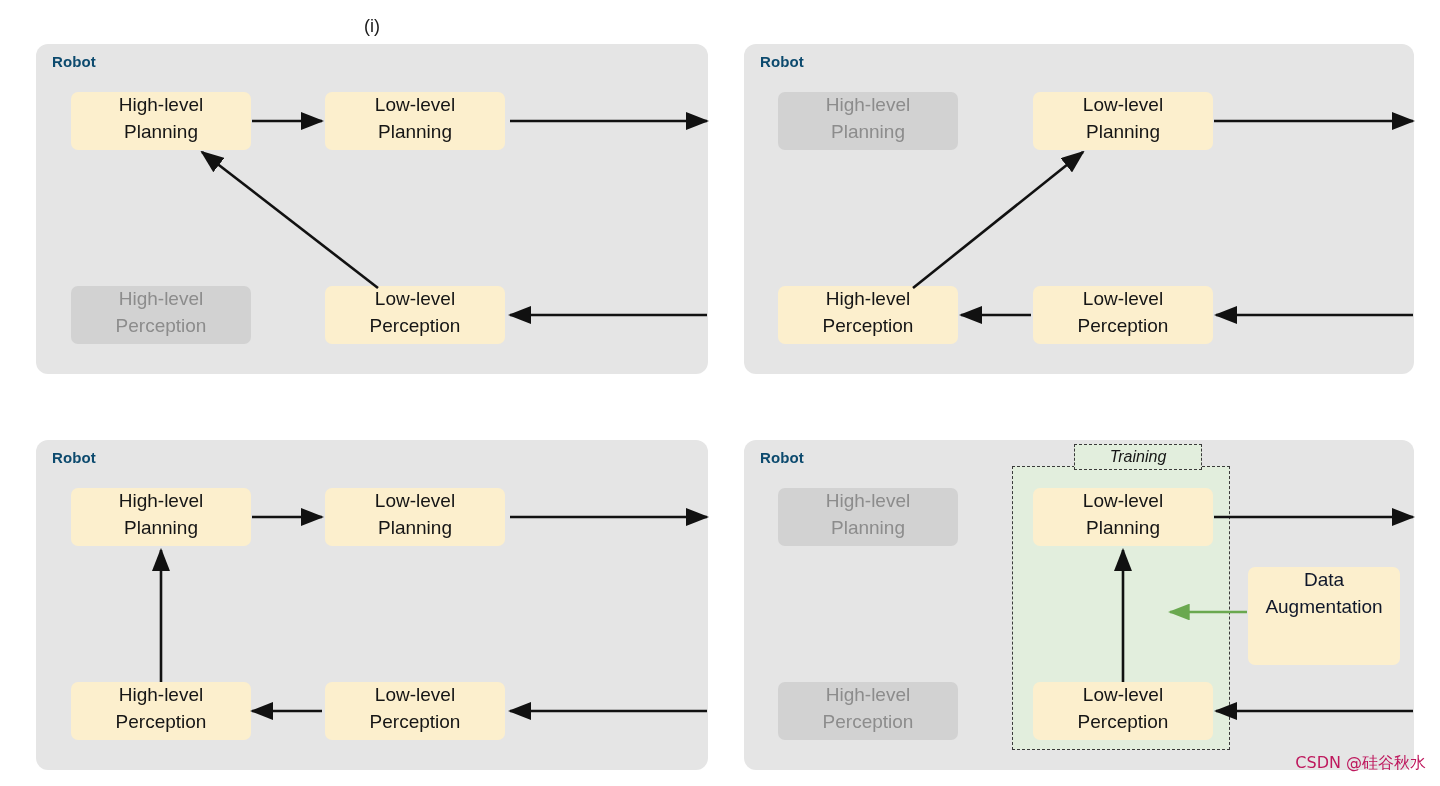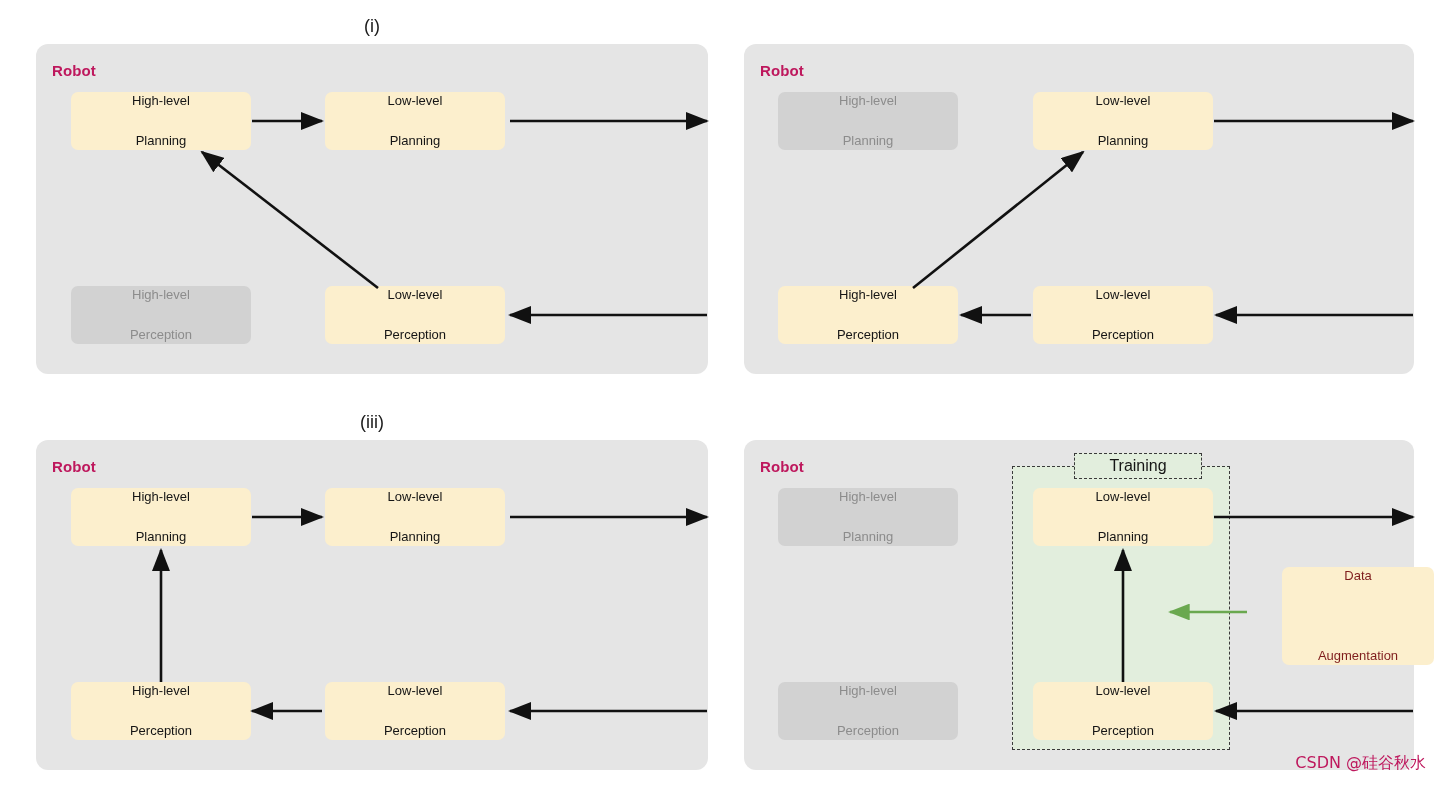--- a/index.html
+++ b/index.html
@@ -29,53 +29,52 @@
   .panel-caption {
     position: absolute;
     font-size: 18px;
     color: #1a1a1a;
     text-align: center;
     font-family: "Liberation Sans", "DejaVu Sans", sans-serif;
   }
   .panel-label {
     position: absolute;
     left: 16px;
-    top: 18px;
+    top: 9px;
     font-size: 15px;
     font-weight: bold;
-    color: #be185d;
+    color: #0c4a6e;
     letter-spacing: .1px;
   }
 
   
   .node {
     position: absolute;
     border-radius: 7px;
     display: flex;
     flex-direction: column;
     align-items: center;
-    justify-content: space-between;
-    font-size: 13px;
+    justify-content: flex-start;
+    font-size: 19px;
     line-height: 1.42;
     text-align: center;
     box-sizing: border-box;
   }
   .node .l1, .node .l2 { display: block; white-space: nowrap; }
   .node.active {
     background: #fcefcd;
     color: #151515;
   }
   .node.disabled {
     background: #d2d2d2;
     color: #8c8c8c;
   }
   .node.aug {
     background: #fcefcd;
-    color: #7f1d1d;
-    margin-left: 34px;
+    color: #0f172a;
   }
 
   
   .training-region {
     position: absolute;
     background: #e2eedd;
     border: 1.6px dashed #3a3a3a;
     box-sizing: border-box;
   }
   .training-tag {
@@ -157,21 +156,20 @@
       <span class="l1">High-level</span>
       <span class="l2">Perception</span>
     </div>
 
     <div class="node active" style="left:289px; top:242px; width:180px; height:58px;">
       <span class="l1">Low-level</span>
       <span class="l2">Perception</span>
     </div>
   </div>
 
-  <div class="panel-caption" style="left:36px; top:412px; width:672px;">(iii)</div>
   <div class="panel" style="left:36px; top:440px; width:672px; height:330px;">
     <div class="panel-label">Robot</div>
 
     <div class="node active" style="left:35px; top:48px; width:180px; height:58px;">
       <span class="l1">High-level</span>
       <span class="l2">Planning</span>
     </div>
 
     <div class="node active" style="left:289px; top:48px; width:180px; height:58px;">
       <span class="l1">Low-level</span>
@@ -186,21 +184,21 @@
     <div class="node active" style="left:289px; top:242px; width:180px; height:58px;">
       <span class="l1">Low-level</span>
       <span class="l2">Perception</span>
     </div>
   </div>
 
   <div class="panel" style="left:744px; top:440px; width:670px; height:330px;">
     <div class="panel-label">Robot</div>
 
     <div class="training-region" style="left:268px; top:26px; width:218px; height:284px;"></div>
-    <div class="training-tag" style="left:330px; top:13px; width:128px; height:26px;">
+    <div class="training-tag" style="left:330px; top:4px; width:128px; height:26px;font-style:italic;">
       <span>Training</span>
     </div>
 
     <div class="node disabled" style="left:34px; top:48px; width:180px; height:58px;">
       <span class="l1">High-level</span>
       <span class="l2">Planning</span>
     </div>
 
     <div class="node active" style="left:289px; top:48px; width:180px; height:58px;">
       <span class="l1">Low-level</span>

